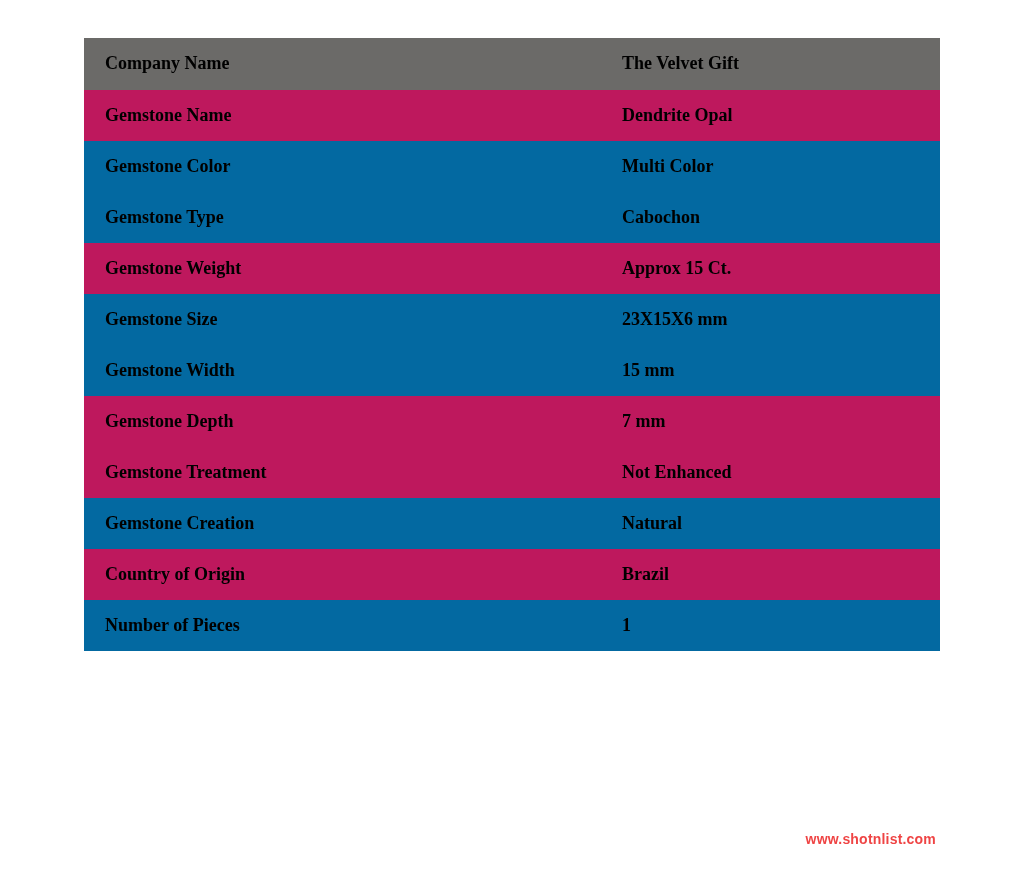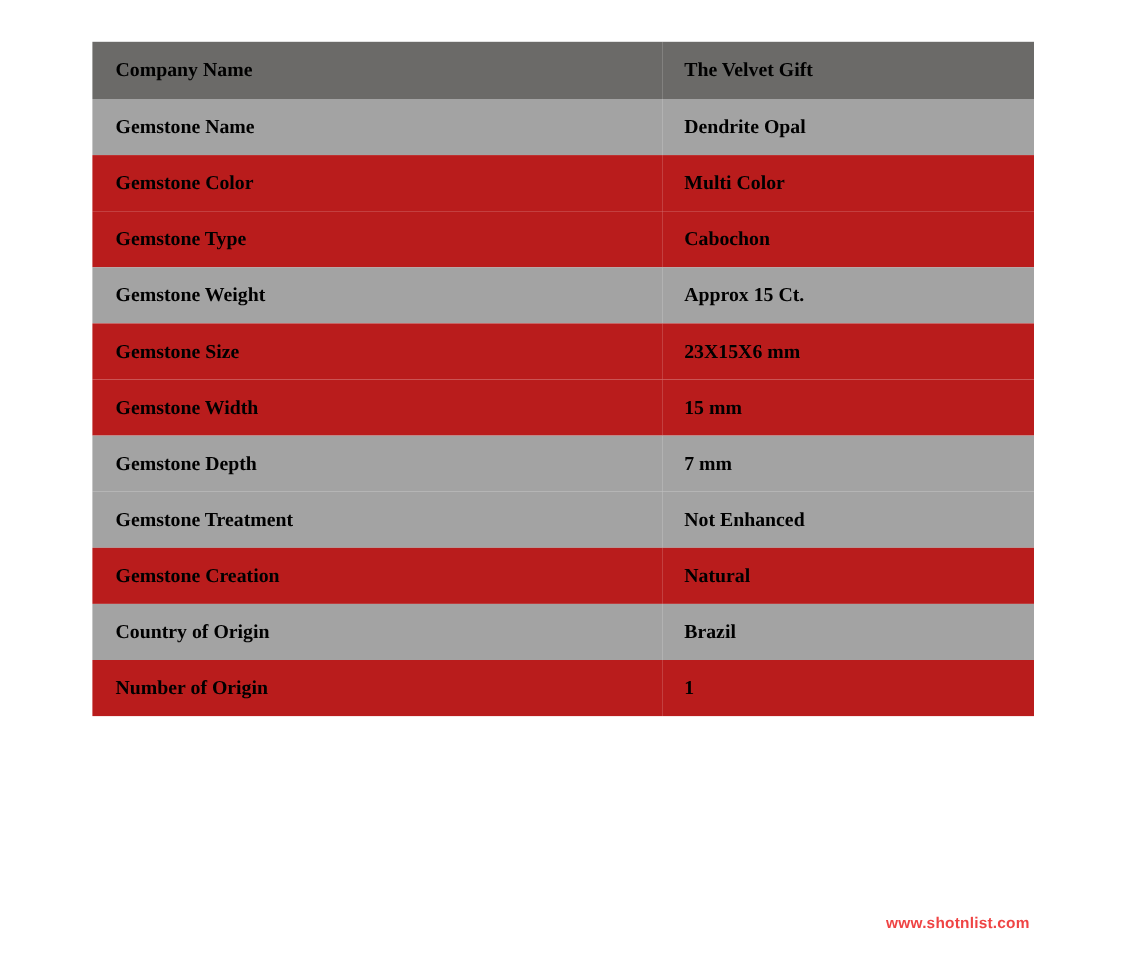--- a/index.html
+++ b/index.html
@@ -45,24 +45,24 @@
   }
   td.value-cell {
     padding-left: 20px;
   }
   tr.header-row td {
     background: #6b6a68;
     color: #000000;
     height: 52px;
   }
   tr.shaded td {
-    background: #a3a3a3;
+    background: #be185d;
   }
   tr.plain td {
-    background: #b91c1c;
+    background: #0369a1;
   }
   .watermark {
     position: absolute;
     right: 88px;
     top: 831px;
     font-family: "Liberation Sans", sans-serif;
     font-size: 14px;
     font-weight: bold;
     color: #ef4444;
     letter-spacing: 0.2px;
@@ -118,21 +118,21 @@
       </tr>
       <tr class="plain">
         <td class="label-cell">Gemstone Creation</td>
         <td class="value-cell">Natural</td>
       </tr>
       <tr class="shaded">
         <td class="label-cell">Country of Origin</td>
         <td class="value-cell">Brazil</td>
       </tr>
       <tr class="plain">
-        <td class="label-cell">Number of Origin</td>
+        <td class="label-cell">Number of Pieces</td>
         <td class="value-cell">1</td>
       </tr>
     </tbody>
   </table>
 
   <div class="watermark">www.shotnlist.com</div>
 
 </div>
 
 </body></html>

